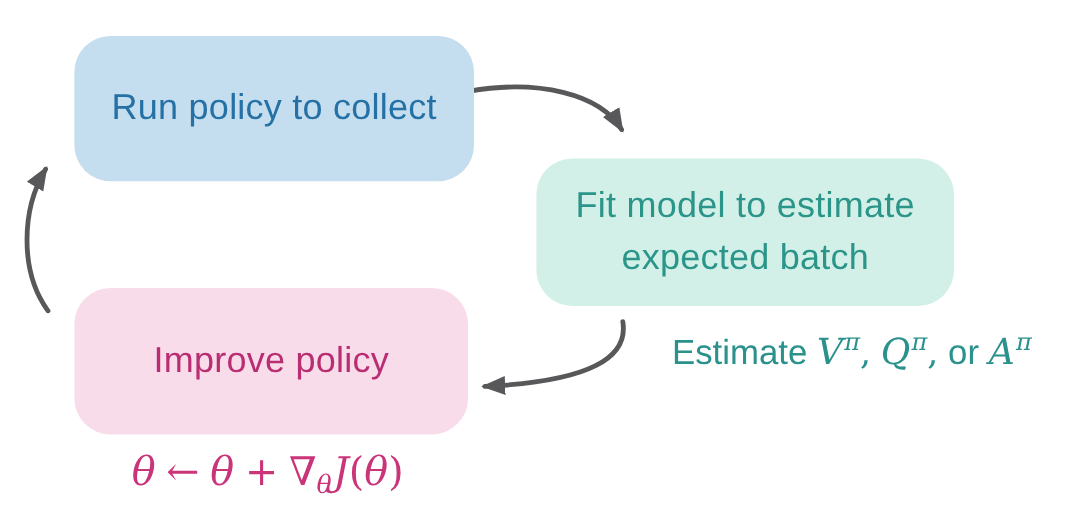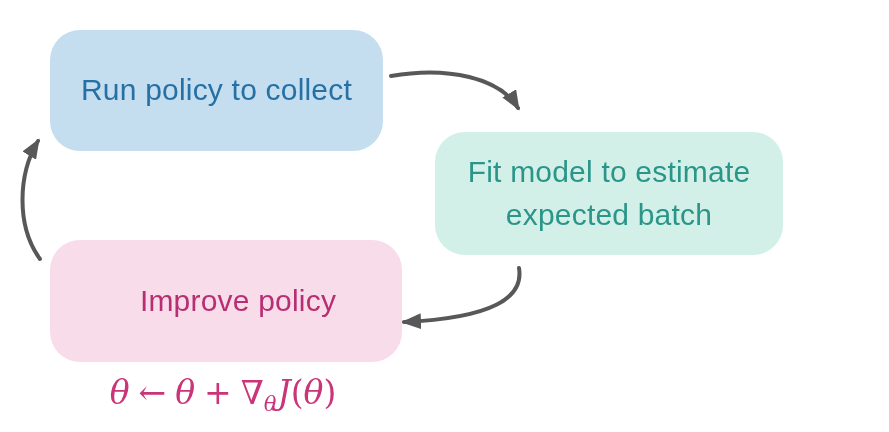--- a/index.html
+++ b/index.html
@@ -21,24 +21,25 @@
     position: absolute;
     border-radius: 30px;
     display: flex;
     flex-direction: column;
     align-items: center;
     justify-content: center;
     text-align: center;
     font-size: 30px;
     line-height: 1.42;
     letter-spacing: 0.2px;
+    margin-left: 12px;
   }
   .node-run    { left: 50px;  top: 30px;  width: 333px; height: 121px; background: #c4ddef; color: #2571a5; }
   .node-fit    { left: 435px; top: 132px; width: 348px; height: 123px; background: #d2f0e8; color: #2b958a; text-align: right; }
-  .node-improve{ left: 50px;  top: 240px; width: 328px; height: 122px; background: #f8dcea; color: #b92e72; padding-left: 24px; }
+  .node-improve{ left: 50px;  top: 240px; width: 328px; height: 122px; background: #f8dcea; color: #b92e72; }
 
   .estimate-line {
     position: absolute;
     left: 560px; top: 276px;
     width: 330px;
     white-space: nowrap;
     color: #2a918c;
     font-size: 29px;
   }
   .mi  { font-family: "DejaVu Serif", serif; font-style: italic; font-size: 30px; }
@@ -89,18 +90,25 @@
 
   <div class="node node-fit">
     <div>Fit model to estimate</div>
     <div>expected batch</div>
   </div>
 
   <div class="node node-improve">
     <div>Improve policy</div>
   </div>
 
+  <div class="estimate-line">
+    <span>Estimate</span>
+    <span class="mi">V</span><span class="msup">π</span><span class="mcomma">,</span>
+    <span class="mi">Q</span><span class="msup">π</span><span class="mcomma">,</span>
+    <span class="orword">or</span>
+    <span class="mi">A</span><span class="msup">π</span>
+  </div>
 
   <div class="formula-line">
     <span class="fi">θ</span><span class="fo">←</span><span class="fi">θ</span><span class="fo">+</span><span>∇</span><span class="fsub">θ</span><span class="fi">J</span><span>(</span><span class="fi">θ</span><span>)</span>
   </div>
 
 </div>
 
 </body></html>

